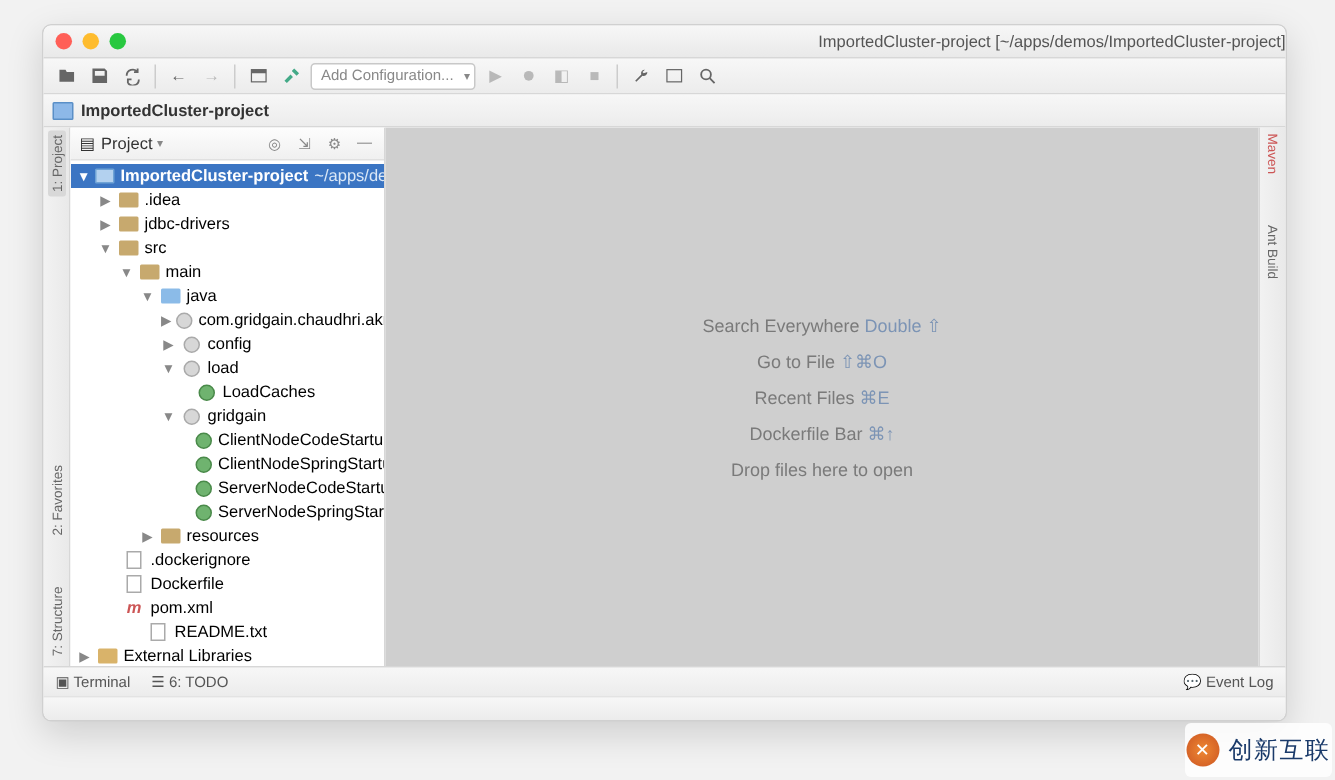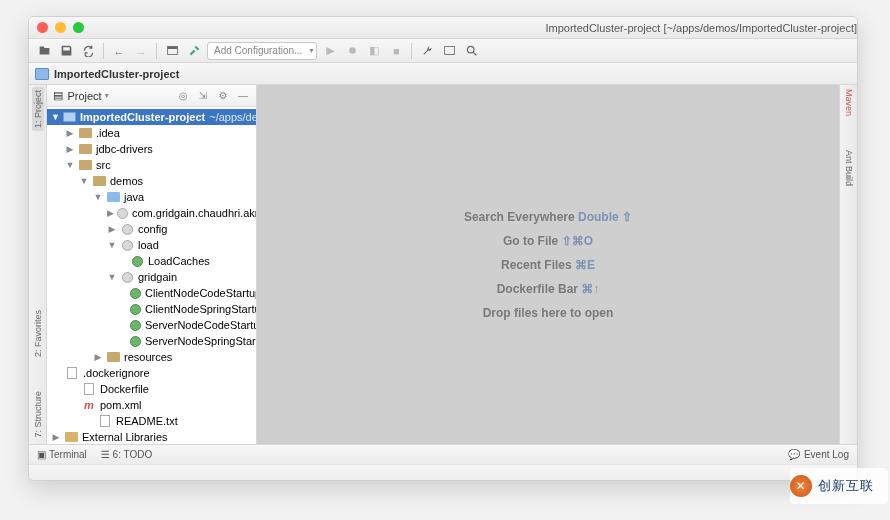--- a/index.html
+++ b/index.html
@@ -40,26 +40,26 @@
   .folder.blue { background: #8bbbe8; }
   .folder.mod { background: #b3d1ef; border: 1px solid #6fa3d6; }
   .pkg { width: 11px; height: 11px; border-radius: 50%; background: #d7d7d7; border: 1px solid #aaa; }
   .cls { width: 11px; height: 11px; border-radius: 50%; background: #6fb36f; border: 1px solid #4a8a4a; }
   .file { width: 10px; height: 12px; background: #fff; border: 1px solid #aaa; }
   .row .lbl { padding-left: 1px; }
   .row .lbl.bold { font-weight: 600; }
   .row .path { color: #888; padding-left: 4px; }
   .row.sel .path { color: #dbe8f7; }
   .editor { flex: 1; background: #cfcfcf; display: flex; flex-direction: column; align-items: center; justify-content: center; gap: 10px; }
-  .hint { font-size: 12px; color: #7a7a7a; font-weight: bold; }
+  .hint { font-size: 12px; color: #7a7a7a; }
   .hint .sc { color: #7c94b5; }
   .statusbar { height: 20px; background: linear-gradient(#f7f7f7,#ececec); border-top: 1px solid #d7d7d7; display: flex; align-items: center; padding: 0 8px; font-size: 10px; color: #555; gap: 14px; }
   .statusbar .spacer { flex: 1; }
   .bottombar { height: 16px; background: linear-gradient(#f7f7f7,#ececec); border-top: 1px solid #e3e3e3; }
-  .watermark { position: absolute; right: 2px; bottom: 16px; width: 98px; height: 36px; background: rgba(255,255,255,0.85); border-radius: 4px; display: flex; align-items: center; font-size: 13px; color: #1a3a6a; letter-spacing: 1px; }
+  .watermark { position: absolute; right: 2px; bottom: 2px; width: 98px; height: 36px; background: rgba(255,255,255,0.85); border-radius: 4px; display: flex; align-items: center; justify-content: center; font-size: 16px; color: #1a3a6a; letter-spacing: 1px; }
   .watermark .logo { width: 22px; height: 22px; background: radial-gradient(circle,#e83,#c52); border-radius: 50%; margin-right: 6px; position: relative; }
   .watermark .logo::after { content:"✕"; position:absolute; inset:0; display:flex; align-items:center; justify-content:center; color:#fff; font-size:12px;}
 </style>
 </head>
 <body>
 
 <div class="window">
 
   <div class="titlebar">
     <div class="traffic">
@@ -183,21 +183,21 @@
             <span class="ficon">
               <span class="folder"></span>
             </span>
             <span class="lbl">src</span>
           </div>
         <div class="row" style="padding-left:32px">
             <span class="arrow">▼</span>
             <span class="ficon">
               <span class="folder"></span>
             </span>
-            <span class="lbl">demos</span>
+            <span class="lbl">main</span>
           </div>
         <div class="row" style="padding-left:46px">
             <span class="arrow">▼</span>
             <span class="ficon">
               <span class="folder blue"></span>
             </span>
             <span class="lbl">java</span>
           </div>
         <div class="row" style="padding-left:60px">
             <span class="arrow">▶</span>
@@ -257,21 +257,21 @@
             </span>
             <span class="lbl">ServerNodeSpringStartup</span>
           </div>
         <div class="row" style="padding-left:46px">
             <span class="arrow">▶</span>
             <span class="ficon">
               <span class="folder"></span>
             </span>
             <span class="lbl">resources</span>
           </div>
-        <div class="row" style="padding-left:15px">
+        <div class="row" style="padding-left:32px">
             <span class="ficon">
               <span class="file"></span>
             </span>
             <span class="lbl">.dockerignore</span>
           </div>
         <div class="row" style="padding-left:32px">
             <span class="ficon">
               <span class="file"></span>
             </span>
             <span class="lbl">Dockerfile</span>

